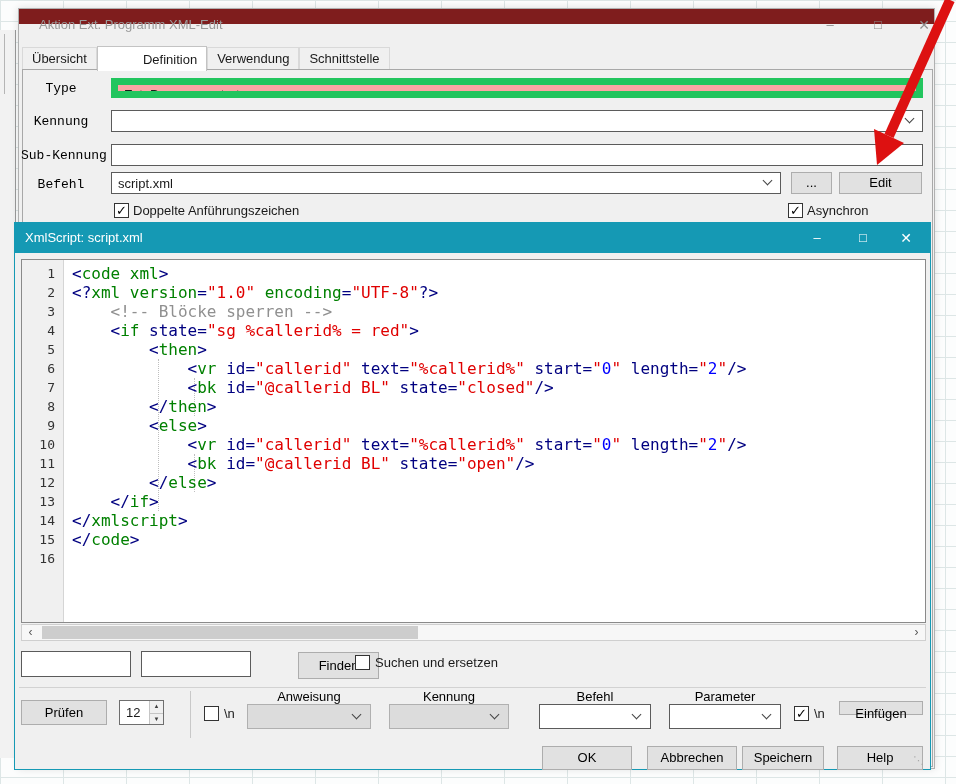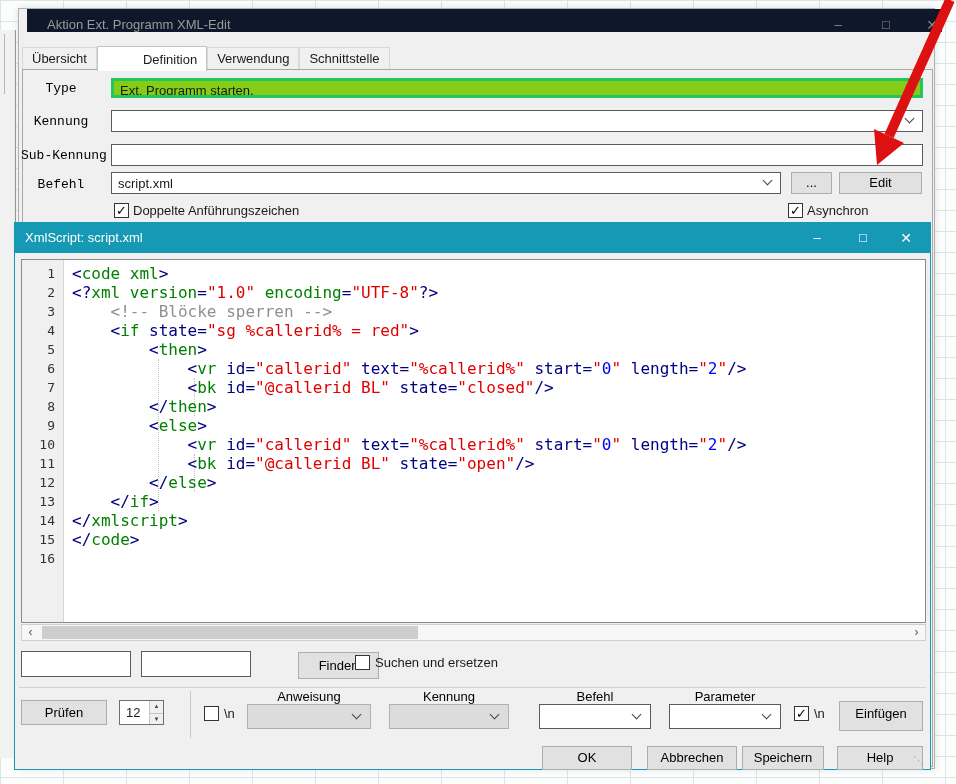--- a/index.html
+++ b/index.html
@@ -16,34 +16,34 @@
   }
   .abs { position:absolute; }
 
   
   .left-fragment { left:0; top:30px; width:16px; height:728px; background:#f2f2f2; border-right:1px solid #9a9a9a; z-index:1; }
   .left-fragment-line { left:4px; top:34px; width:1px; height:60px; background:#b5b5b5; z-index:1; }
 
   
   .main-win { left:18px; top:8px; width:917px; height:761px; background:#f0f0f0;
     border:1px solid #b0b0b0; box-shadow:0 0 8px rgba(0,0,0,.12); z-index:2; }
-  .main-titlebar { left:8px; top:0; width:100%; height:23px; background:#0f172a; }
+  .main-titlebar { left:0; top:0; width:100%; height:15px; background:#7f1d1d; }
   .main-title { left:20px; top:0; height:32px; line-height:32px; color:#9a9a9a; font-size:13px; white-space:nowrap; }
   .cap-btn { top:0; width:42px; height:32px; text-align:center; line-height:32px; font-size:13px; color:#8e8e8e; cursor:default; }
   .cap-min { left:790px; } .cap-max { left:838px; } .cap-close { left:884px; font-size:14px; }
 
   
   .tabbar { left:3px; top:38px; height:23px; display:flex; align-items:center; }
   .tab { padding:3px 9px 4px 9px; border:1px solid #d9d9d9; border-bottom:none; background:#f0f0f0; margin-right:0; white-space:nowrap; position:relative; }
   .tab.active { background:#ffffff; padding-top:5px; border-color:#c3c3c3; z-index:2;padding-left:45px; }
   .panel { left:3px; top:60px; width:911px; height:698px; border:1px solid #a8a8a8; background:#f0f0f0; }
 
   .frm-label { width:80px; text-align:center; white-space:nowrap; color:#000;font-family:Liberation Mono, monospace; }
   .field { background:#ffffff; border:1px solid #5b5b5b; }
-  .field-ro { background:#84cc16; border:3px solid #22c55e; }
+  .field-ro { background:#fca5a5; border:7px solid #22c55e; }
   .field-text { padding:2px 6px; line-height:16px; white-space:nowrap; overflow:hidden; }
   input.txt { width:100%; height:100%; border:none; outline:none; background:transparent; font-family:"Liberation Sans",sans-serif; font-size:13px; padding:0 6px; }
 
   .chev { position:absolute; right:9px; top:50%; width:7px; height:7px; margin-top:-6px;
     border-right:1.6px solid #444; border-bottom:1.6px solid #444; transform:rotate(45deg); }
 
   .btn { background:#e1e1e1; border:1px solid #adadad; text-align:center; color:#000; cursor:default; }
 
   .cbx { width:15px; height:15px; background:#fff; border:1px solid #333; font-size:13px; line-height:13px; text-align:center; color:#000; }
   .cbx-label { white-space:nowrap; line-height:16px;text-align:right; }
@@ -240,21 +240,21 @@
   </div>
 
   <div class="abs grp-label" style="left:654px;top:466px;width:112px;">Parameter</div>
   <div class="abs combo" style="left:654px;top:481px;width:112px;height:25px;">
     <span class="chev"></span>
   </div>
 
   <div class="abs cbx checked" style="left:779px;top:483px;">✓</div>
   <div class="abs cbx-label" style="left:799px;top:483px;">\n</div>
 
-  <div class="abs btn" style="left:824px;top:478px;width:84px;height:30px;line-height:23px;">Einfügen</div>
+  <div class="abs btn" style="left:824px;top:478px;width:84px;height:14px;line-height:23px;">Einfügen</div>
 
   <div class="abs btn" style="left:527px;top:523px;width:90px;height:24px;line-height:22px;">OK</div>
   <div class="abs btn" style="left:632px;top:523px;width:90px;height:24px;line-height:22px;">Abbrechen</div>
   <div class="abs btn" style="left:727px;top:523px;width:82px;height:24px;line-height:22px;">Speichern</div>
   <div class="abs btn" style="left:822px;top:523px;width:86px;height:24px;line-height:22px;">Help</div>
 
   <div class="abs grip">⋱</div>
 </div>
 
 <svg class="abs arrow-svg" viewBox="0 0 956 784">

